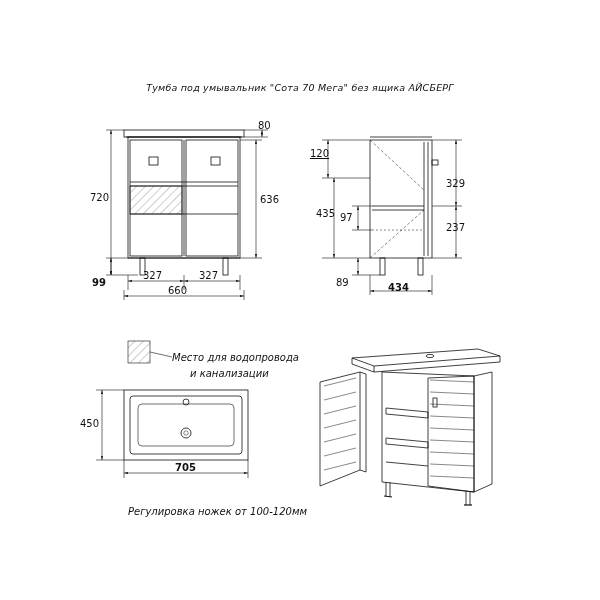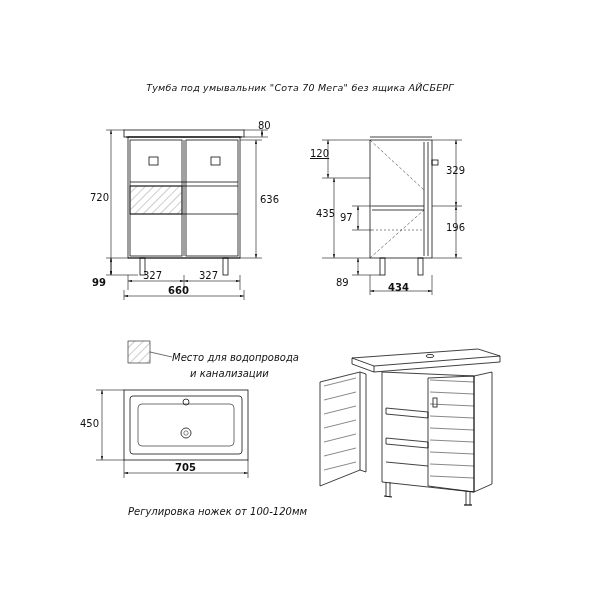--- a/index.html
+++ b/index.html
@@ -241,28 +241,28 @@
 </svg>
 
 <div class="title">Тумба под умывальник "Сота 70 Мега" без ящика АЙСБЕРГ</div>
 
 <div class="dim" style="left:258px; top:120px;">80</div>
 <div class="dim" style="left:90px; top:192px;">720</div>
 <div class="dim" style="left:260px; top:194px;">636</div>
 <div class="dim" style="left:92px; top:277px;font-weight:bold;">99</div>
 <div class="dim" style="left:143px; top:270px;">327</div>
 <div class="dim" style="left:199px; top:270px;">327</div>
-<div class="dim" style="left:168px; top:285px; font-weight:bold;">660</div>
+<div class="dim" style="left:168px; top:285px; font-weight:normal;">660</div>
 
 <div class="dim" style="left:310px; top:148px;text-decoration:underline;">120</div>
 <div class="dim" style="left:316px; top:208px;">435</div>
 <div class="dim" style="left:340px; top:212px;">97</div>
 <div class="dim" style="left:336px; top:277px;text-align:center;">89</div>
-<div class="dim" style="left:446px; top:165px;">329</div>
-<div class="dim" style="left:446px; top:222px;">196</div>
+<div class="dim" style="left:446px; top:178px;">329</div>
+<div class="dim" style="left:446px; top:222px;">237</div>
 <div class="dim" style="left:388px; top:282px; font-weight:bold;">434</div>
 
 <div class="dim" style="left:80px; top:418px;">450</div>
 <div class="dim" style="left:175px; top:462px; font-weight:bold;">705</div>
 
 <div class="note" style="left:172px; top:352px;">Место для водопровода</div>
 <div class="note" style="left:190px; top:368px;">и канализации</div>
 <div class="note" style="left:128px; top:506px;text-align:right;">Регулировка ножек от 100-120мм</div>
 
 </body></html>

